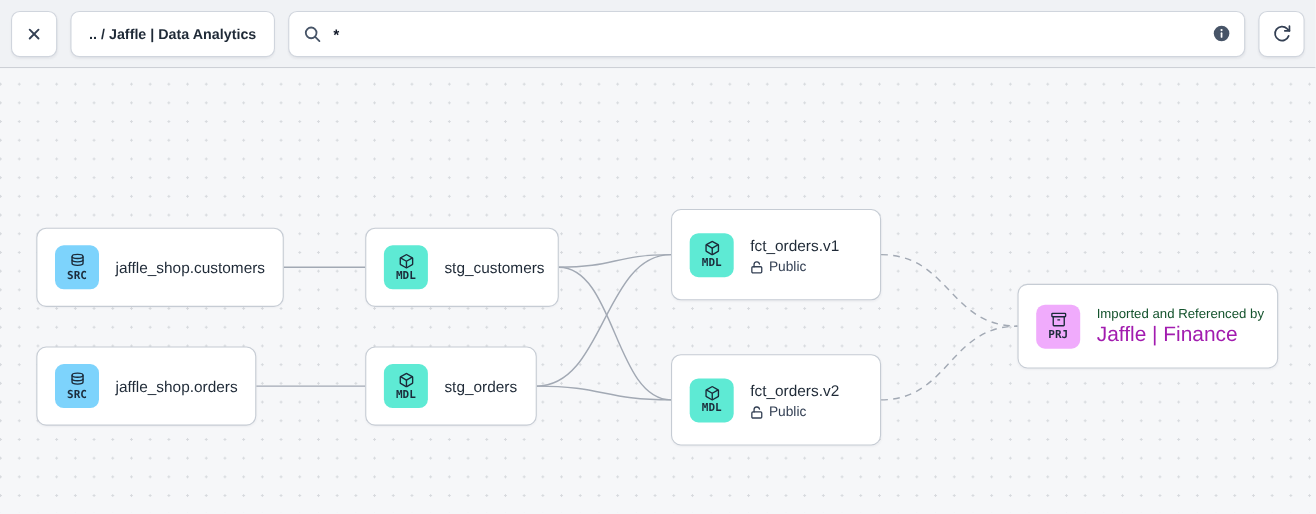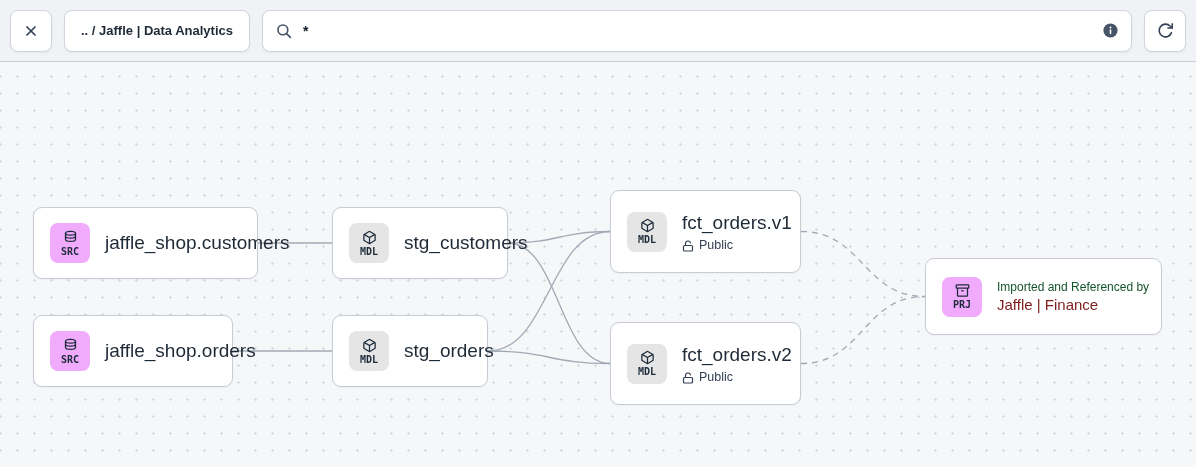--- a/index.html
+++ b/index.html
@@ -34,33 +34,33 @@
   .n1 { left:33px;  top:145px; width:225px; height:72px; }
   .n2 { left:33px;  top:253px; width:200px; height:72px; }
   .n3 { left:332px; top:145px; width:176px; height:72px; }
   .n4 { left:332px; top:253px; width:156px; height:72px; }
   .n5 { left:610px; top:128px; width:191px; height:83px; }
   .n6 { left:610px; top:260px; width:191px; height:83px; }
   .n7 { left:925px; top:196px; width:237px; height:77px; }
 
   .badge { width:40px; height:40px; flex:0 0 40px; border-radius:8px;
     display:flex; flex-direction:column; align-items:center; justify-content:center; }
-  .badge-src { background:#f0abfc; }
-  .badge-mdl { background:#e5e5e5; }
+  .badge-src { background:#7dd3fc; }
+  .badge-mdl { background:#5eead4; }
   .badge-prj { background:#f0abfc; }
   .badge svg { width:15px; height:15px; }
   .btext { font-family:"DejaVu Sans Mono", monospace; font-size:10px; font-weight:600;
     color:#1c2b3a; line-height:1; margin-top:2px; }
 
   .ntext { display:flex; flex-direction:column; justify-content:center; min-width:0; }
-  .ntitle { font-size:19px; font-weight:500; color:#1f2a37; white-space:nowrap; }
+  .ntitle { font-size:14px; font-weight:500; color:#1f2a37; white-space:nowrap; }
   .naccess { display:flex; align-items:flex-end; gap:5px; margin-top:4px;
     font-size:12.5px; color:#344054; }
   .nsub { font-size:12px; color:#14532d; margin-bottom:2px; white-space:nowrap; }
-  .ntitle-lg { font-size:15px; font-weight:500; color:#7f1d1d; white-space:nowrap; }
+  .ntitle-lg { font-size:19px; font-weight:500; color:#a21caf; white-space:nowrap; }
 </style>
 </head>
 <body>
 
 <div class="topbar">
 
   <button class="tbtn square">
     <span class="iconwrap">
       <svg width="16" height="16" viewBox="0 0 24 24" fill="none" stroke="#344054" stroke-width="2.6" stroke-linecap="round">
         <line x1="6" y1="6" x2="18" y2="18"></line>

